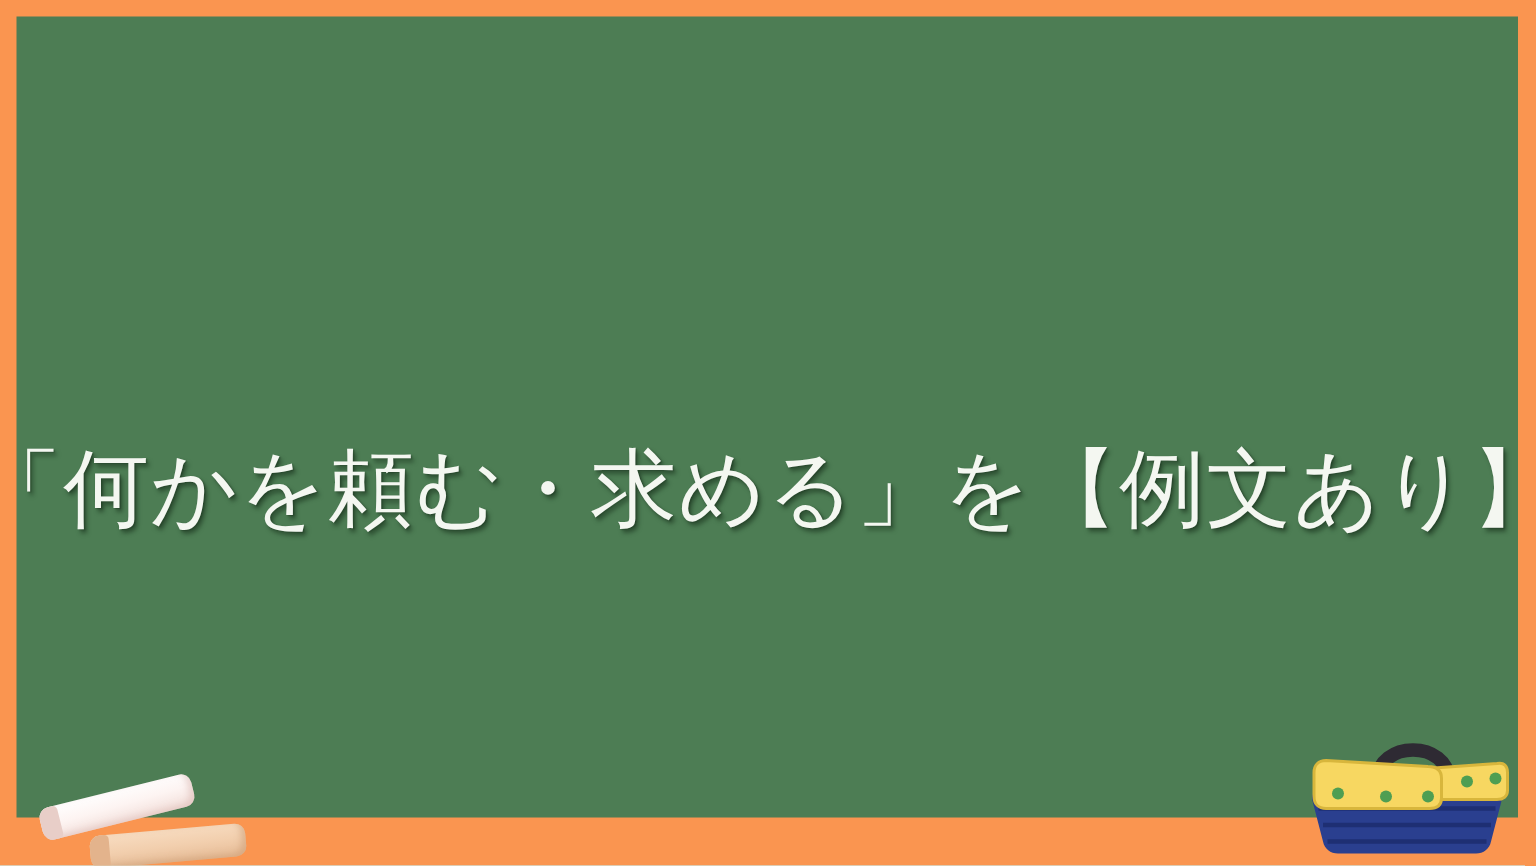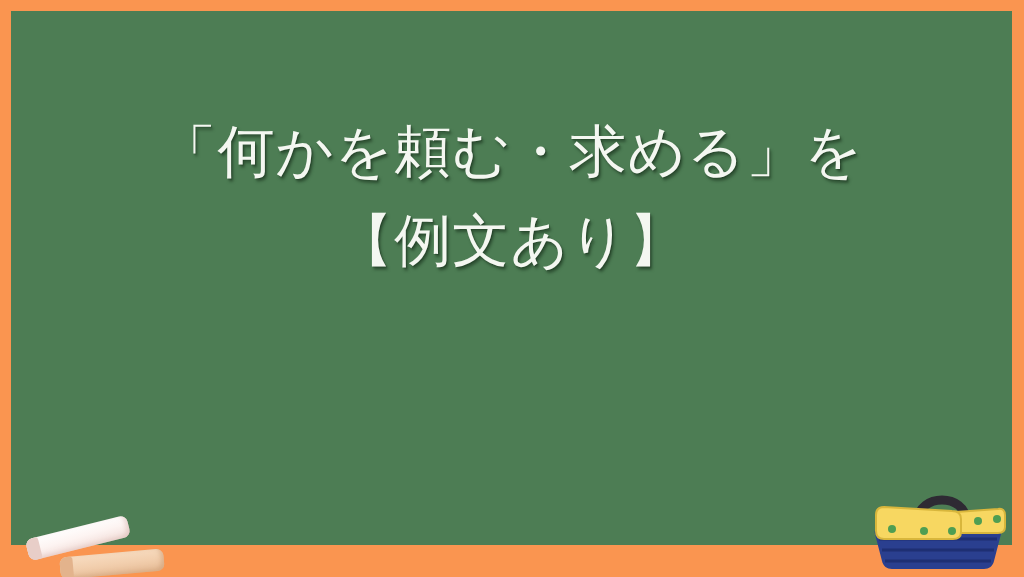--- a/index.html
+++ b/index.html
@@ -28,23 +28,23 @@
   }
 
   
   #title-block {
     position: absolute;
     left: 0;
     top: 0;
     width: 100%;
     height: 100%;
     display: flex;
-    flex-direction: column;
+    flex-direction: row;
     align-items: center;
-    justify-content: flex-start;
+    justify-content: center;
     padding-top: 96px;
     box-sizing: border-box;
     pointer-events: none;
   }
   .title-line {
     color: #f4f7f1;
     font-size: 57px;
     line-height: 89px;
     letter-spacing: 1px;
     font-weight: 400;

